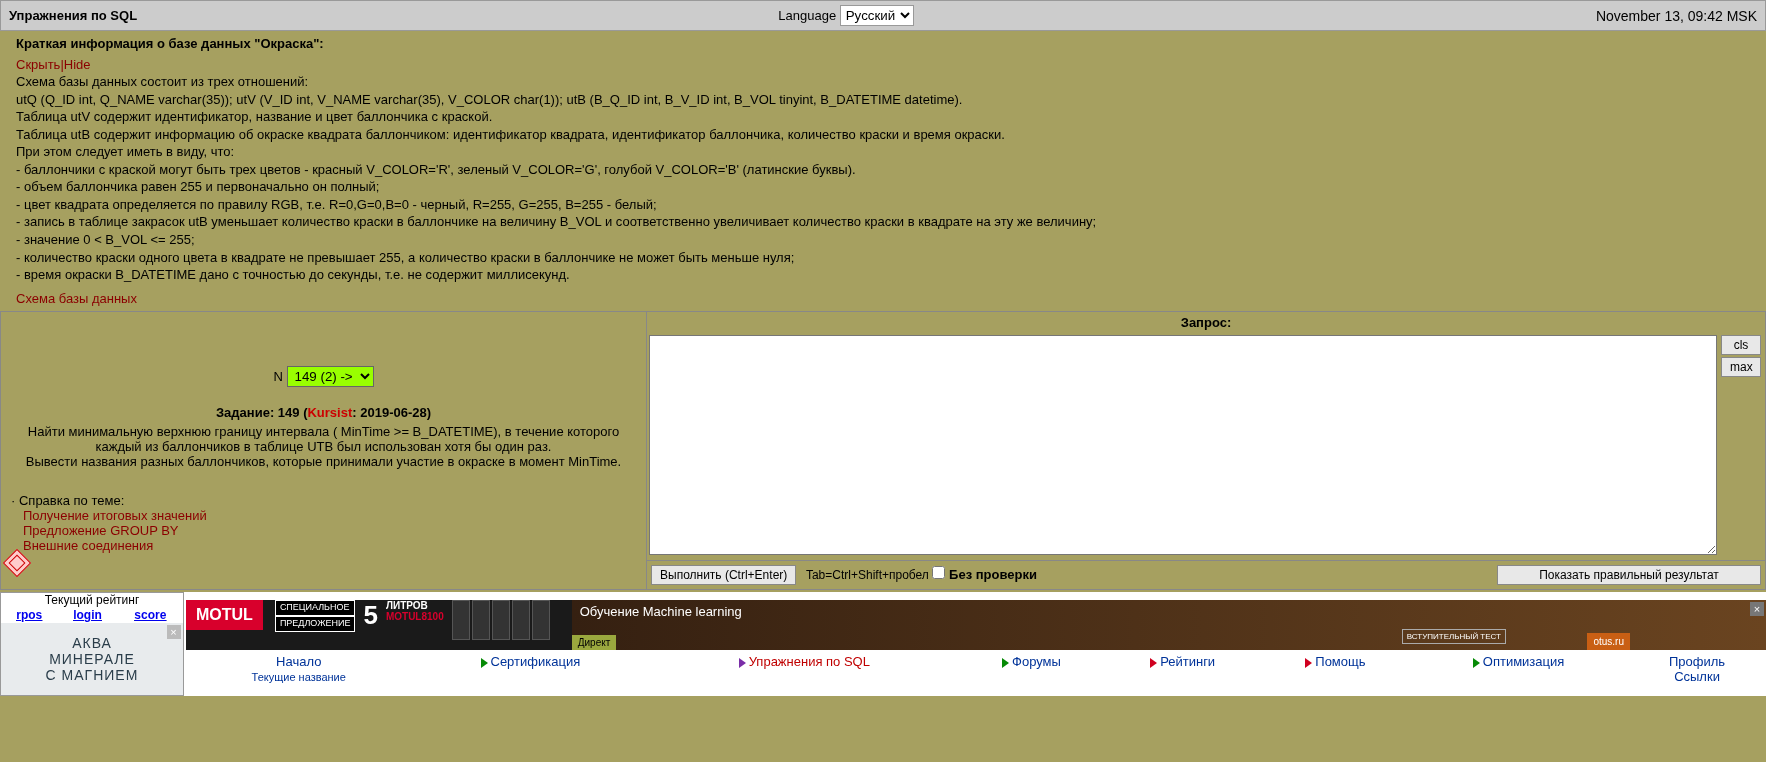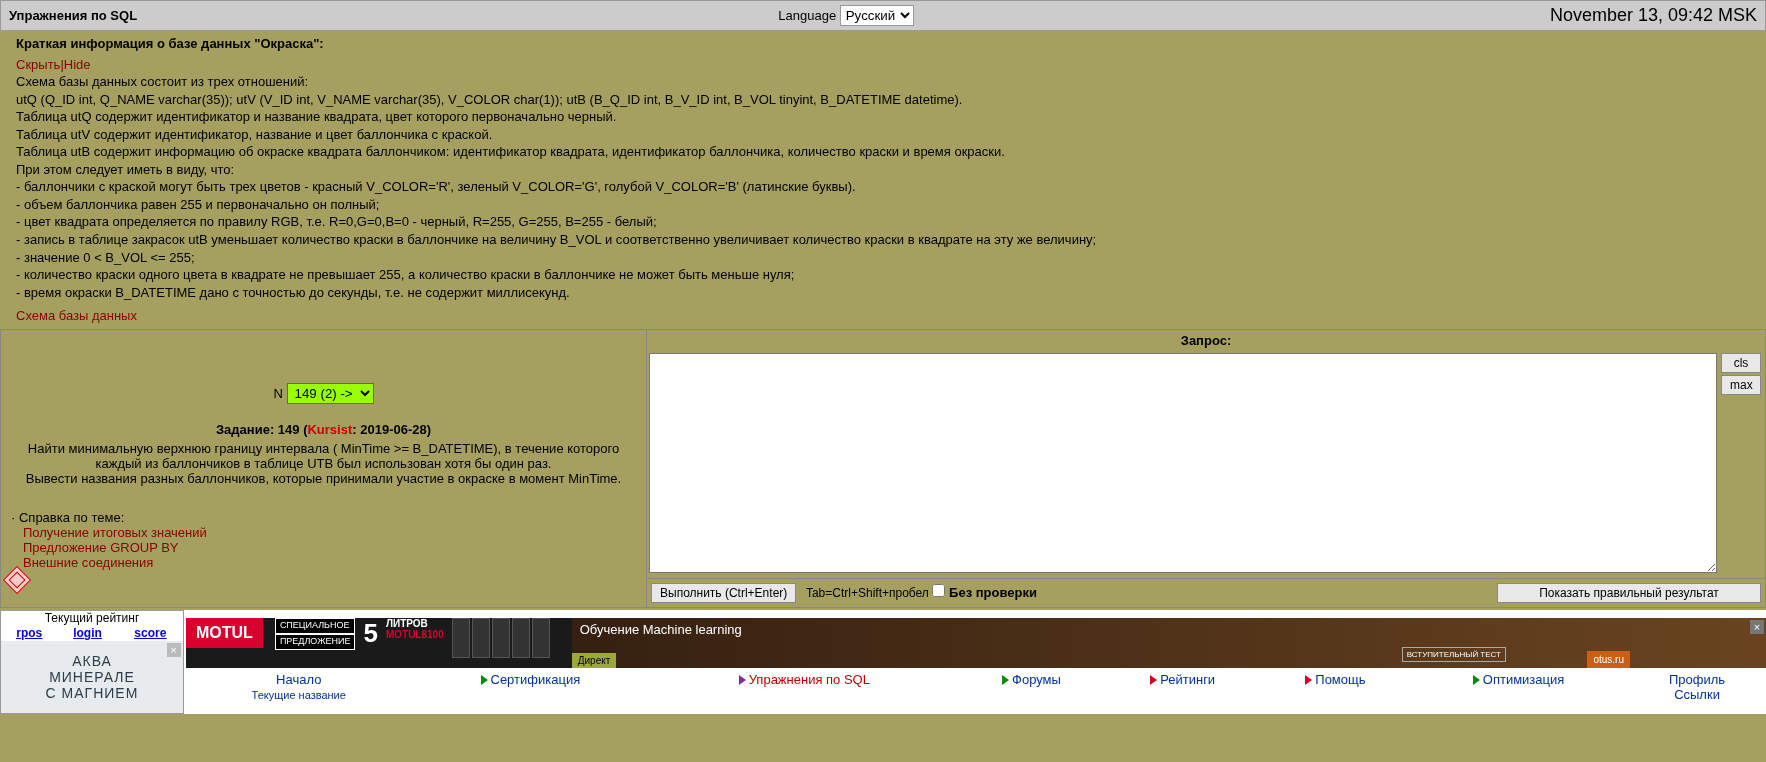--- a/index.html
+++ b/index.html
@@ -3,21 +3,21 @@
 <meta charset="utf-8">
 <style>
 * { box-sizing: border-box; margin: 0; padding: 0; }
 body { font-family: Arial, sans-serif; font-size: 13px; background: #a6a060; color: #000; width: 1766px; }
 table { border-collapse: collapse; }
 
 .hdr { width: 100%; background: #ccc; border: 1px solid #999; }
 .hdr td { padding: 4px 8px; vertical-align: middle; }
 .hdr .title-cell { width: 446px; font-weight: bold; }
 .hdr .lang-cell { text-align: center; }
-.hdr .date-cell { text-align: right; font-size: 18px; }
+.hdr .date-cell { text-align: right; font-size: 14px; }
 .lang-select { background: #fff; border: 1px solid #999; padding: 1px; }
 
 .info { padding: 4px 8px; background: #a6a060; font-size: 13px; line-height: 1.35; margin-left: 8px; }
 .info-title { font-weight: bold; margin-bottom: 3px; }
 .info a { color: #8b0000; text-decoration: none; }
 .schema-link { color: #8b0000; text-decoration: none; display: inline-block; margin-top: 6px; }
 
 .workrow { width: 100%; }
 .left-col { width: 646px; border: 1px solid #888; padding: 2px; }
 .right-col { border: 1px solid #888; }
@@ -86,21 +86,20 @@
 </tr>
 </tbody>
   </table>
 
 <div class="info">
   <div class="info-title">Краткая информация о базе данных "Окраска":</div>
   <a href="#">Скрыть|Hide</a>
   <div>
     <div>Схема базы данных состоит из трех отношений:</div>
     <div>utQ (Q_ID int, Q_NAME varchar(35)); utV (V_ID int, V_NAME varchar(35), V_COLOR char(1)); utB (B_Q_ID int, B_V_ID int, B_VOL tinyint, B_DATETIME datetime).</div>
-    <div>Таблица utQ содержит идентификатор и название квадрата, цвет которого первоначально черный.</div>
     <div>Таблица utV содержит идентификатор, название и цвет баллончика с краской.</div>
     <div>Таблица utB содержит информацию об окраске квадрата баллончиком: идентификатор квадрата, идентификатор баллончика, количество краски и время окраски.</div>
     <div>При этом следует иметь в виду, что:</div>
     <div>- баллончики с краской могут быть трех цветов - красный V_COLOR='R', зеленый V_COLOR='G', голубой V_COLOR='B' (латинские буквы).</div>
     <div>- объем баллончика равен 255 и первоначально он полный;</div>
     <div>- цвет квадрата определяется по правилу RGB, т.е. R=0,G=0,B=0 - черный, R=255, G=255, B=255 - белый;</div>
     <div>- запись в таблице закрасок utB уменьшает количество краски в баллончике на величину B_VOL и соответственно увеличивает количество краски в квадрате на эту же величину;</div>
     <div>- значение 0 &lt; B_VOL &lt;= 255;</div>
     <div>- количество краски одного цвета в квадрате не превышает 255, а количество краски в баллончике не может быть меньше нуля;</div>
     <div>- время окраски B_DATETIME дано с точностью до секунды, т.е. не содержит миллисекунд.</div>

